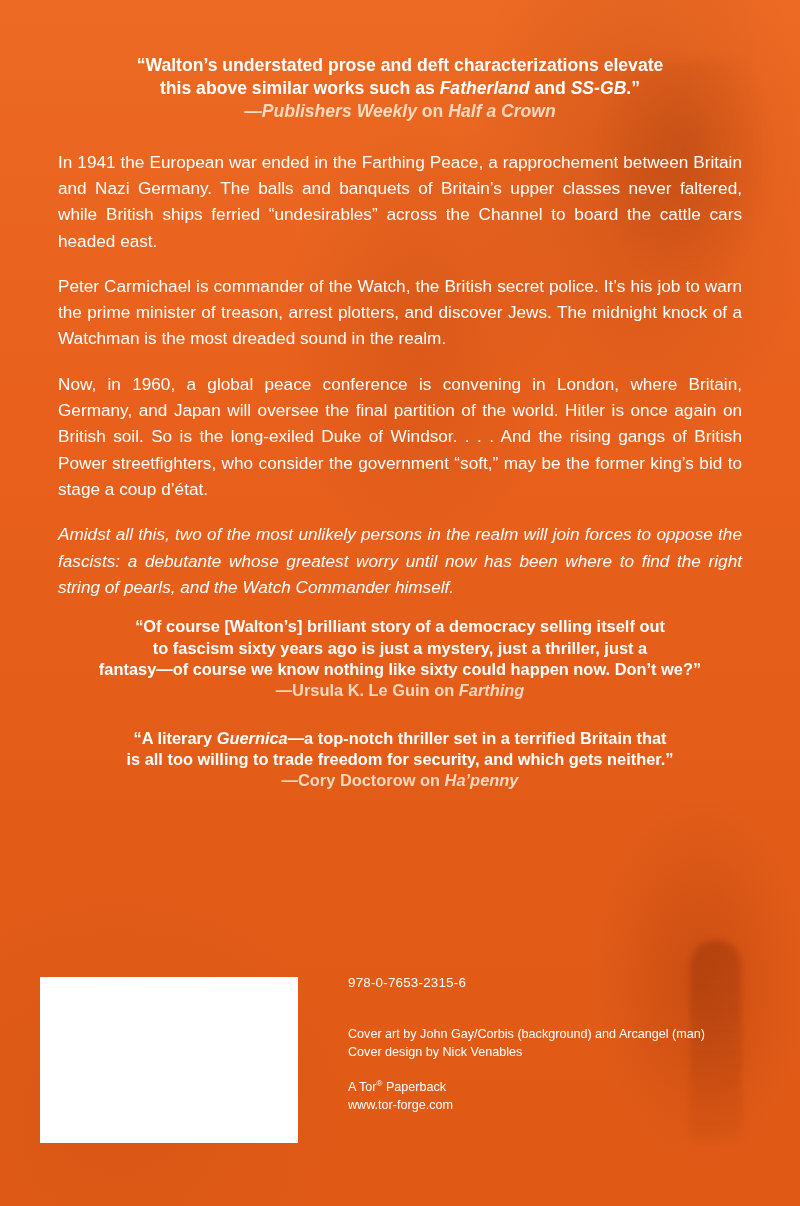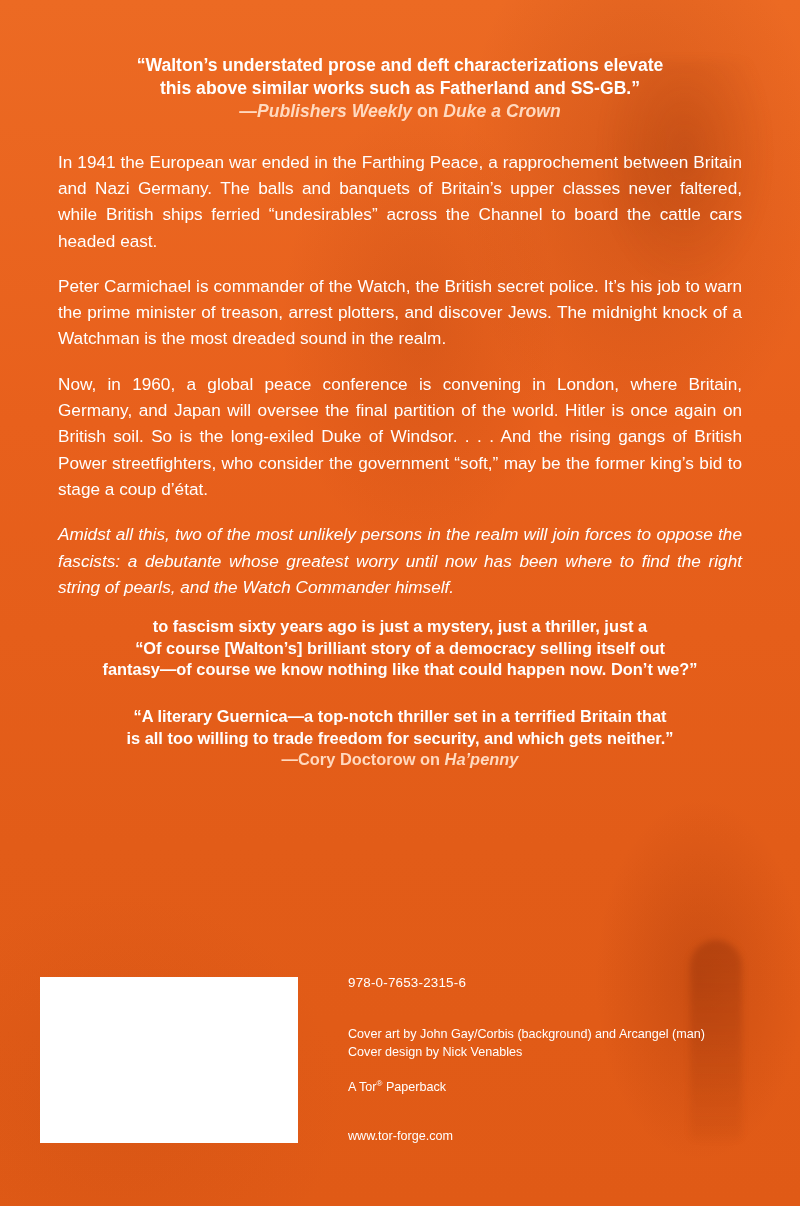--- a/index.html
+++ b/index.html
@@ -73,21 +73,21 @@
   .quote-top {
     padding: 54px 78px 0 78px;
     font-size: 17.6px;
   }
   .quote-top .line { display: block; }
   .attrib {
     color: #ffd9bf;
     font-weight: bold;
   }
   .attrib .em { font-style: italic; }
-  .it { }
+  .it { font-style: italic; }
 
   
   .body-copy {
     padding: 26px 58px 0 58px;
     color: #ffffff;
     font-size: 17.2px;
     line-height: 1.53;
     text-align: justify;
   }
   .body-copy p {
@@ -131,51 +131,52 @@
     color: #ffffff;
     font-size: 12.6px;
     line-height: 1.42;
   }
   .colophon .isbn {
     font-size: 13.4px;
     margin-bottom: 34px;
     letter-spacing: 0.2px;
   }
   .colophon .credits { margin-bottom: 16px; }
-  .colophon .imprint { margin-bottom: 31px; }
+  .colophon .imprint { margin-bottom: 0; }
   .colophon .pub div { white-space: nowrap; }
   sup.reg { font-size: 8px; vertical-align: super; }
 </style>
 </head>
 <body>
 
 <div class="cover">
   <div class="bg-texture"></div>
   <div class="bg-figure2"></div>
   <div class="bg-figure"></div>
 
   <div class="content">
 
     <div class="quote-block quote-top">
       <span class="line">“Walton’s understated prose and deft characterizations elevate</span>
       <span class="line"><span>this above similar works such as </span><span class="it">Fatherland</span><span> and </span><span class="it">SS-GB</span><span>.”</span></span>
-      <span class="line attrib"><span>—</span><span class="em">Publishers Weekly</span><span> on </span><span class="em">Duke a Crown</span></span>
+      <span class="line attrib"><span>—</span><span class="em">Publishers Weekly</span><span> on </span><span class="em">Half a Crown</span></span>
     </div>
 
     <div class="body-copy">
       <p>In 1941 the European war ended in the Farthing Peace, a rapprochement between Britain and Nazi Germany. The balls and banquets of Britain’s upper classes never faltered, while British ships ferried “undesirables” across the Channel to board the cattle cars headed east.</p>
       <p>Peter Carmichael is commander of the Watch, the British secret police. It’s his job to warn the prime minister of treason, arrest plotters, and discover Jews. The midnight knock of a Watchman is the most dreaded sound in the realm.</p>
       <p>Now, in 1960, a global peace conference is convening in London, where Britain, Germany, and Japan will oversee the final partition of the world. Hitler is once again on British soil. So is the long-exiled Duke of Windsor. . . . And the rising gangs of British Power streetfighters, who consider the government “soft,” may be the former king’s bid to stage a coup d’état.</p>
       <p>Amidst all this, two of the most unlikely persons in the realm will join forces to oppose the fascists: a debutante whose greatest worry until now has been where to find the right string of pearls, and the Watch Commander himself.</p>
     </div>
 
     <div class="quote-block quote-mid">
+      <span class="line">“Of course [Walton’s] brilliant story of a democracy selling itself out</span>
       <span class="line">to fascism sixty years ago is just a mystery, just a thriller, just a</span>
-      <span class="line">“Of course [Walton’s] brilliant story of a democracy selling itself out</span>
-      <span class="line">fantasy—of course we know nothing like that could happen now. Don’t we?”</span>
+      <span class="line">fantasy—of course we know nothing like sixty could happen now. Don’t we?”</span>
+      <span class="line attrib"><span>—</span><span>Ursula K. Le Guin</span><span> on </span><span class="em">Farthing</span></span>
     </div>
 
     <div class="quote-block quote-low">
       <span class="line"><span>“A literary </span><span class="it">Guernica</span><span>—a top-notch thriller set in a terrified Britain that</span></span>
       <span class="line">is all too willing to trade freedom for security, and which gets neither.”</span>
       <span class="line attrib"><span>—</span><span>Cory Doctorow</span><span> on </span><span class="em">Ha’penny</span></span>
     </div>
 
     <div class="footer">
       <div class="isbn-box"></div>

